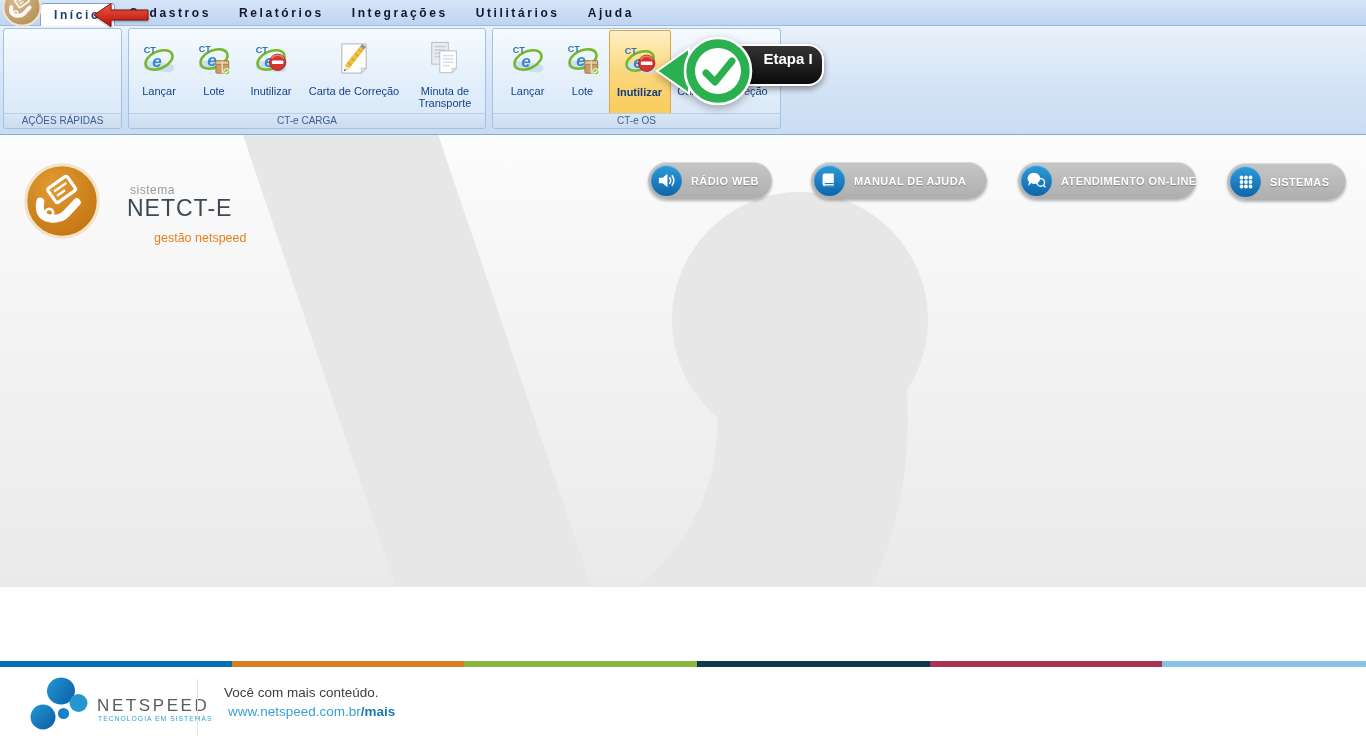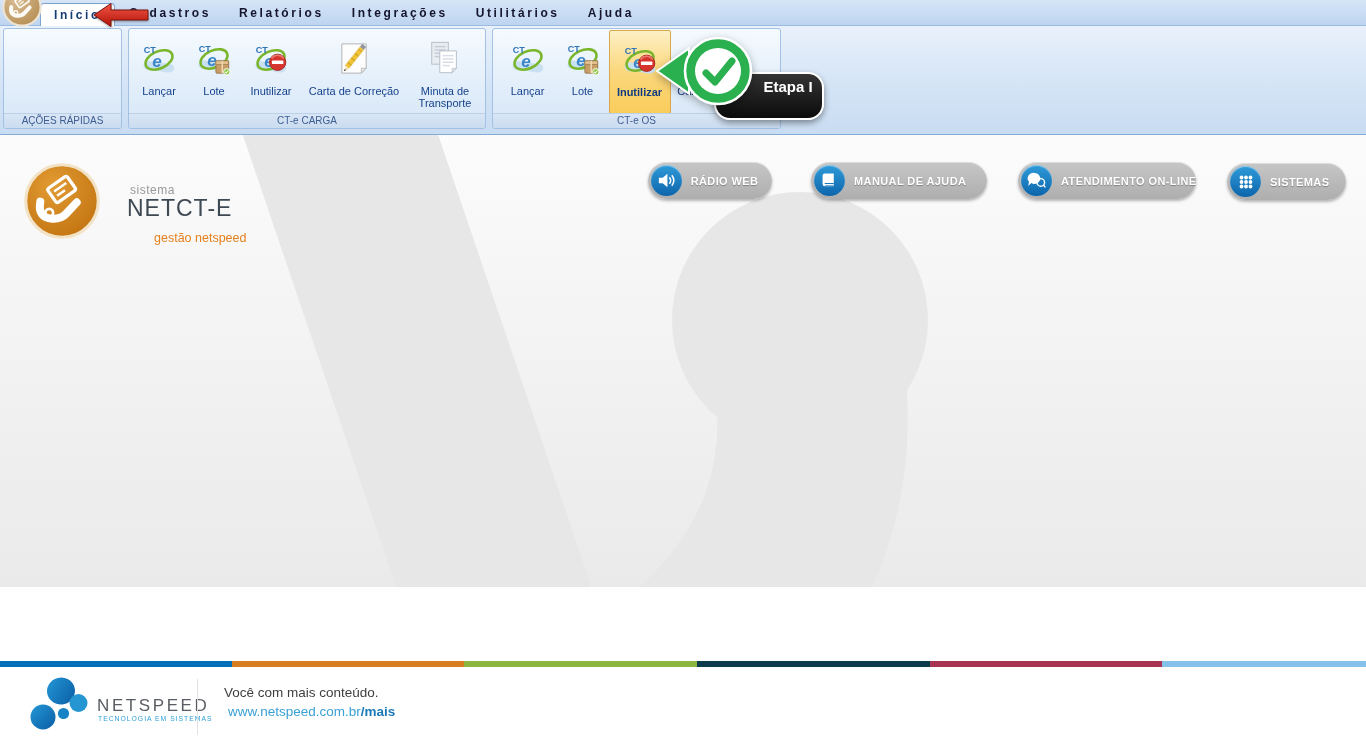--- a/index.html
+++ b/index.html
@@ -28,21 +28,21 @@
     border-radius:0 0 3px 3px; }
   .rbtn { width:58px; display:flex; flex-direction:column; align-items:center; padding-top:3px; cursor:pointer; border-radius:2px; }
   .rbtn .icon-box { height:50px; display:flex; align-items:center; justify-content:center; }
   .rbtn .blabel { font-size:11px; color:#15428b; text-align:center; line-height:1.12; margin-top:2px; white-space:pre-line; }
   .rbtn.w52{width:52px} .rbtn.w62{width:62px} .rbtn.w104{width:104px} .rbtn.w78{width:78px}
   .rbtn.highlight { background:linear-gradient(#fdf0c5 0%, #fbd87e 48%, #f9cd5c 100%);
     border:1px solid #d9a84c; }
   .rbtn.highlight .blabel { font-weight:bold; color:#123c80; }
 
   
-  .step-pill { position:absolute; left:714px; top:72px; width:110px; height:48px; border-radius:16px;
+  .step-pill { position:absolute; left:714px; top:44px; width:110px; height:42px; border-radius:16px;
     background:linear-gradient(#343434,#0b0b0b); border:2px solid #fff; z-index:36;
     box-shadow:0 3px 6px rgba(0,0,0,.4); color:#fff; font-size:15px; font-weight:bold;
     text-align:center; line-height:26px; padding-left:38px; }
   .step-check { position:absolute; left:654px; top:33px; z-index:38;
     filter:drop-shadow(0 3px 4px rgba(0,0,0,.3)); }
 
   
   .main { position:absolute; left:0; top:135px; width:1366px; height:452px;
     background:linear-gradient(#fcfcfc 0%, #f3f3f3 45%, #eaeaea 100%); overflow:hidden; }
   .deco { position:absolute; left:0; top:0; }
@@ -367,21 +367,21 @@
         <circle cx="22" cy="22" r="21" fill="url(#gOrange)" stroke="#f3e3c6" stroke-width="1.8"></circle>
         <g transform="scale(.86) translate(3.5,4)">
             <use href="#g-dolly"></use>
           </g>
       </svg>
       <div class="brand-sistema">sistema</div>
       <div class="brand-name">NETCT-E</div>
       <div class="brand-tagline">gestão netspeed</div>
     </div>
 
-    <div class="pill" style="left:648px; top:27px; width:124px;justify-content:center;">
+    <div class="pill" style="left:648px; top:27px; width:124px;">
       <div class="pic">
           <svg width="19" height="19">
             <use href="#sym-speaker"></use>
           </svg>
         </div>
       <div class="plabel">RÁDIO WEB</div>
     </div>
     <div class="pill" style="left:1018px; top:27px; width:178px;">
       <div class="pic">
           <svg width="21" height="19">

